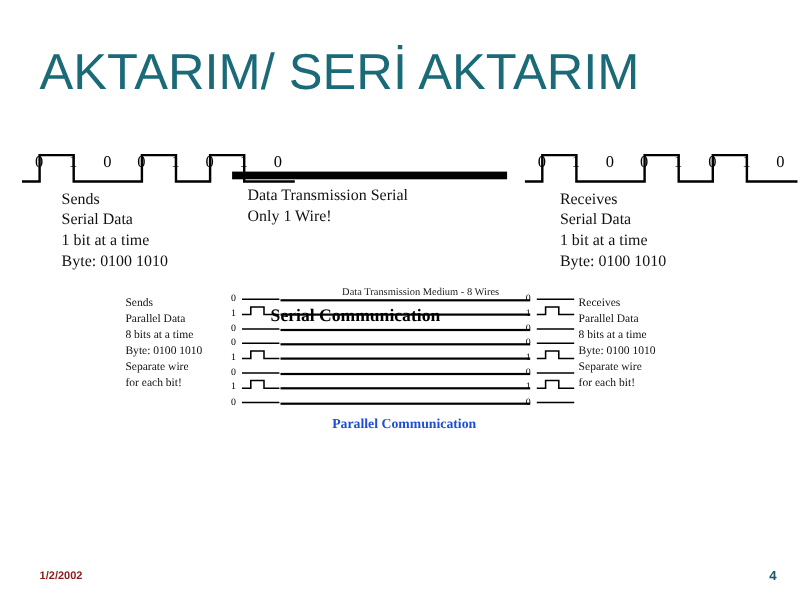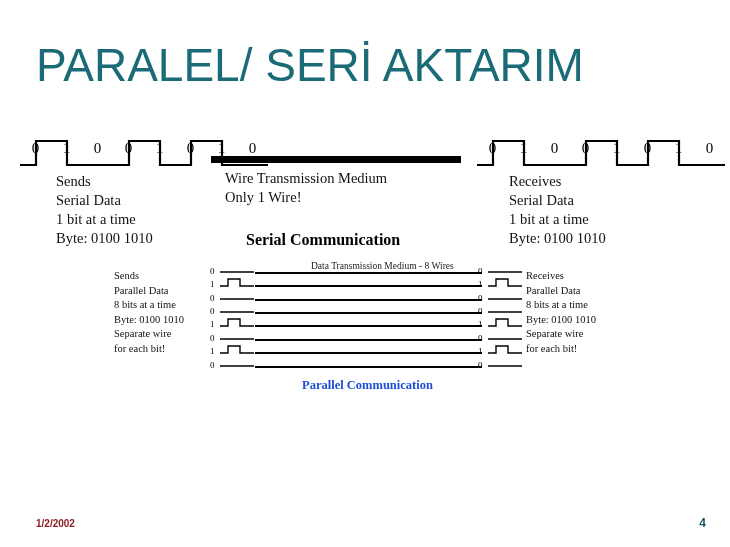--- a/index.html
+++ b/index.html
@@ -103,20 +103,21 @@
     line-height: 19px;
     white-space: nowrap;
   }
   .caption-serial {
     position: absolute;
     font-family: "Liberation Serif", serif;
     font-weight: bold;
     font-size: 16px;
     color: #000;
     white-space: nowrap;
+    margin-top: 48px;
   }
   .caption-parallel {
     position: absolute;
     font-family: "Liberation Serif", serif;
     font-weight: bold;
     font-size: 12.5px;
     color: #1d4ed8;
     white-space: nowrap;
   }
   .par-medium-label {
@@ -151,21 +152,21 @@
     color: #efe4e4;
     letter-spacing: 1px;
     white-space: nowrap;
   }
 </style>
 </head>
 <body>
 
 <div class="slide">
 
-  <div class="slide-title">PARALEL/ SERİ AKTARIM</div>
+  <div class="slide-title">AKTARIM/ SERİ AKTARIM</div>
 
   <div class="diagram">
 
     <div class="bitrow" style="left:6px; top:12px;">
       <span>0</span>
       <span>1</span>
       <span>0</span>
       <span>0</span>
       <span>1</span>
       <span>0</span>
@@ -181,21 +182,21 @@
 
     <div class="textblock" style="left:42px; top:44px;">
       <div>Sends</div>
       <div>Serial Data</div>
       <div>1 bit at a time</div>
       <div>Byte: 0100 1010</div>
     </div>
 
     <div class="medium-bar" style="left:197px; top:28px; width:250px; height:7px;"></div>
     <div class="medium-label" style="left:211px; top:41px;">
-      <div>Wire Transmission Medium</div>
+      <div>Data Transmission Serial</div>
       <div>Only 1 Wire!</div>
     </div>
     <div class="caption-serial" style="left:232px; top:103px;">Serial Communication</div>
 
     <div class="bitrow" style="left:463px; top:12px;">
       <span>0</span>
       <span>1</span>
       <span>0</span>
       <span>0</span>
       <span>1</span>

